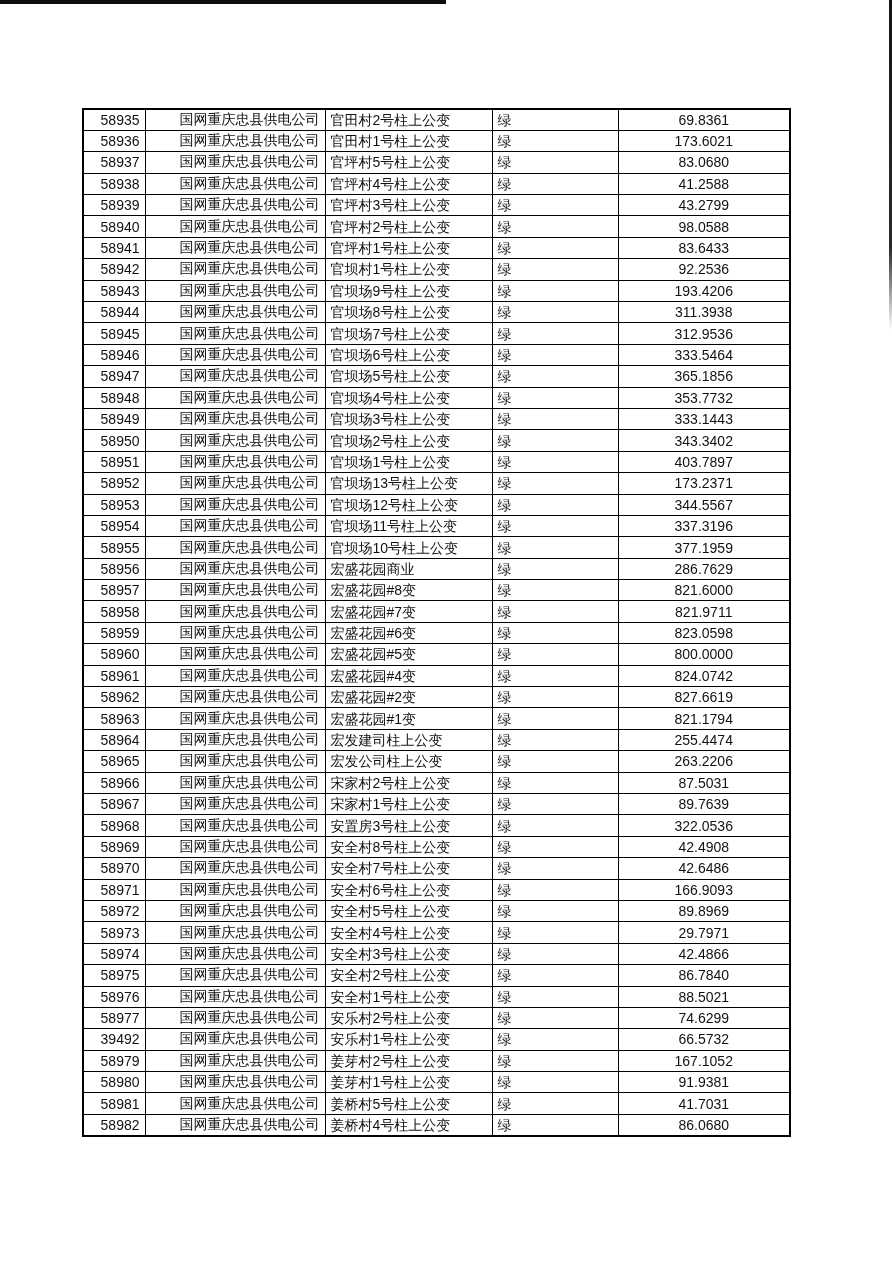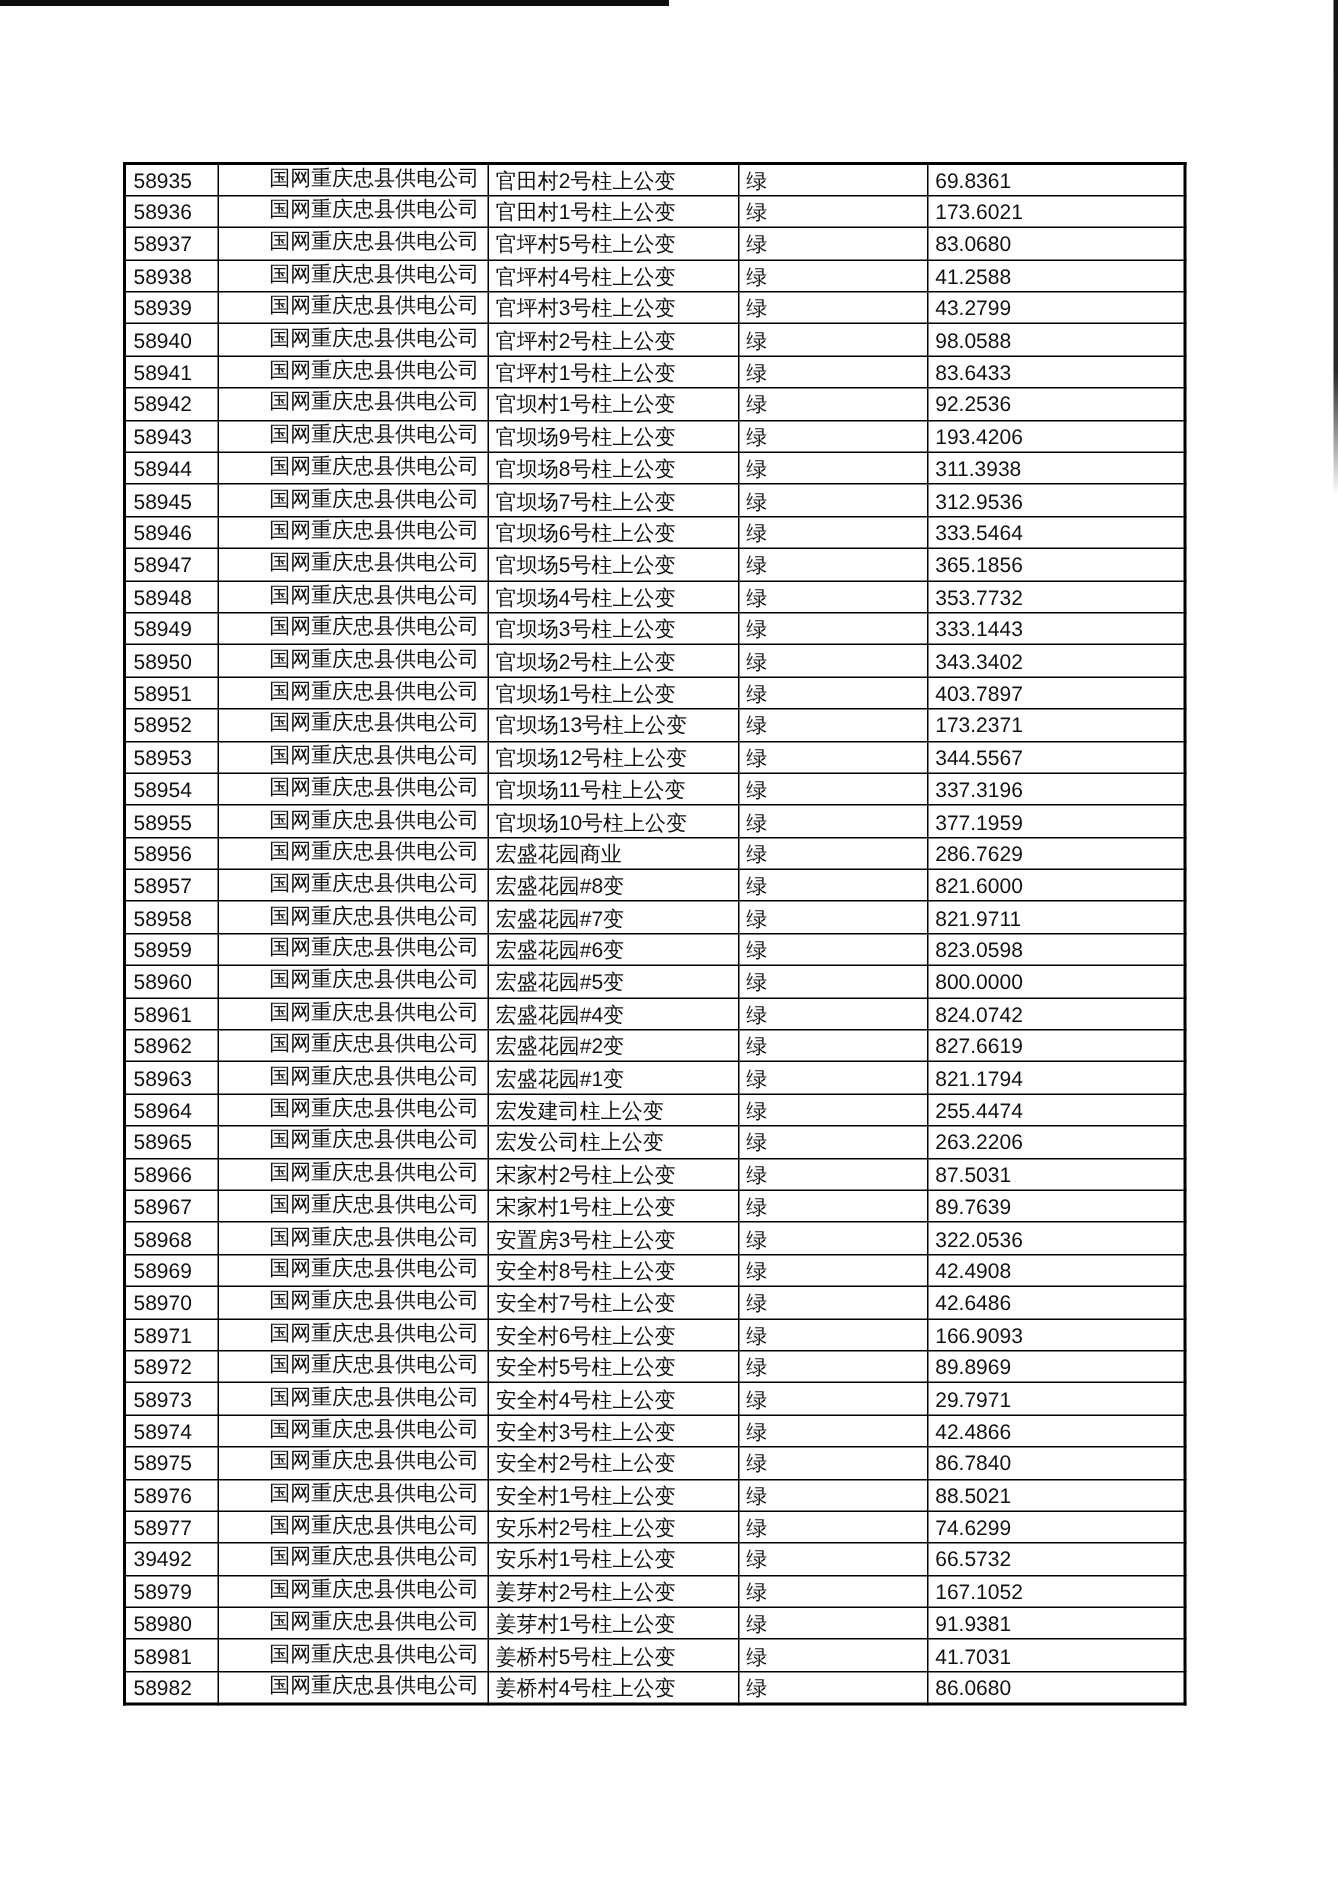--- a/index.html
+++ b/index.html
@@ -43,25 +43,25 @@
     height: 21.4px;
     box-sizing: border-box;
     padding: 0 5px;
     font-size: 14px;
     line-height: 1;
     vertical-align: middle;
     white-space: nowrap;
     overflow: hidden;
     color: #111111;
   }
-  td.c-id    { text-align: left; padding: 0 2px; }
+  td.c-id    { text-align: right; padding: 0 2px; }
   td.c-company { text-align: right; font-family: Liberation Serif, serif; }
   td.c-name  { text-align: left; margin-top: 16px; }
   td.c-status{ text-align: left; }
-  td.c-value { text-align: left; }
+  td.c-value { text-align: center; }
 </style>
 </head>
 <body>
 
 <div class="top-bar"></div>
 <div class="right-edge"></div>
 
 <table class="grid">
   <colgroup>
     <col style="width:62px">

